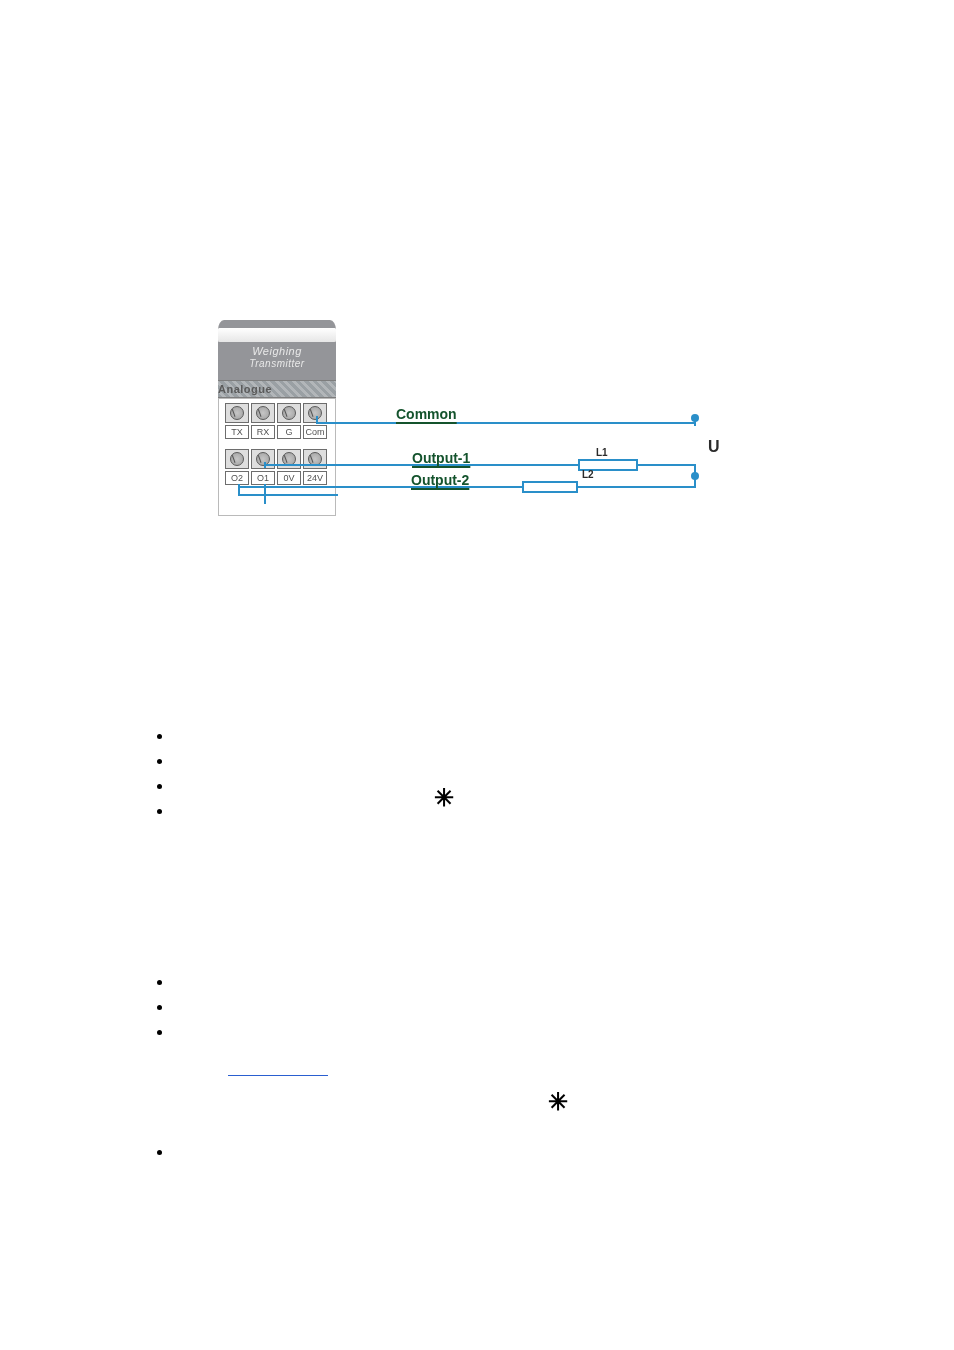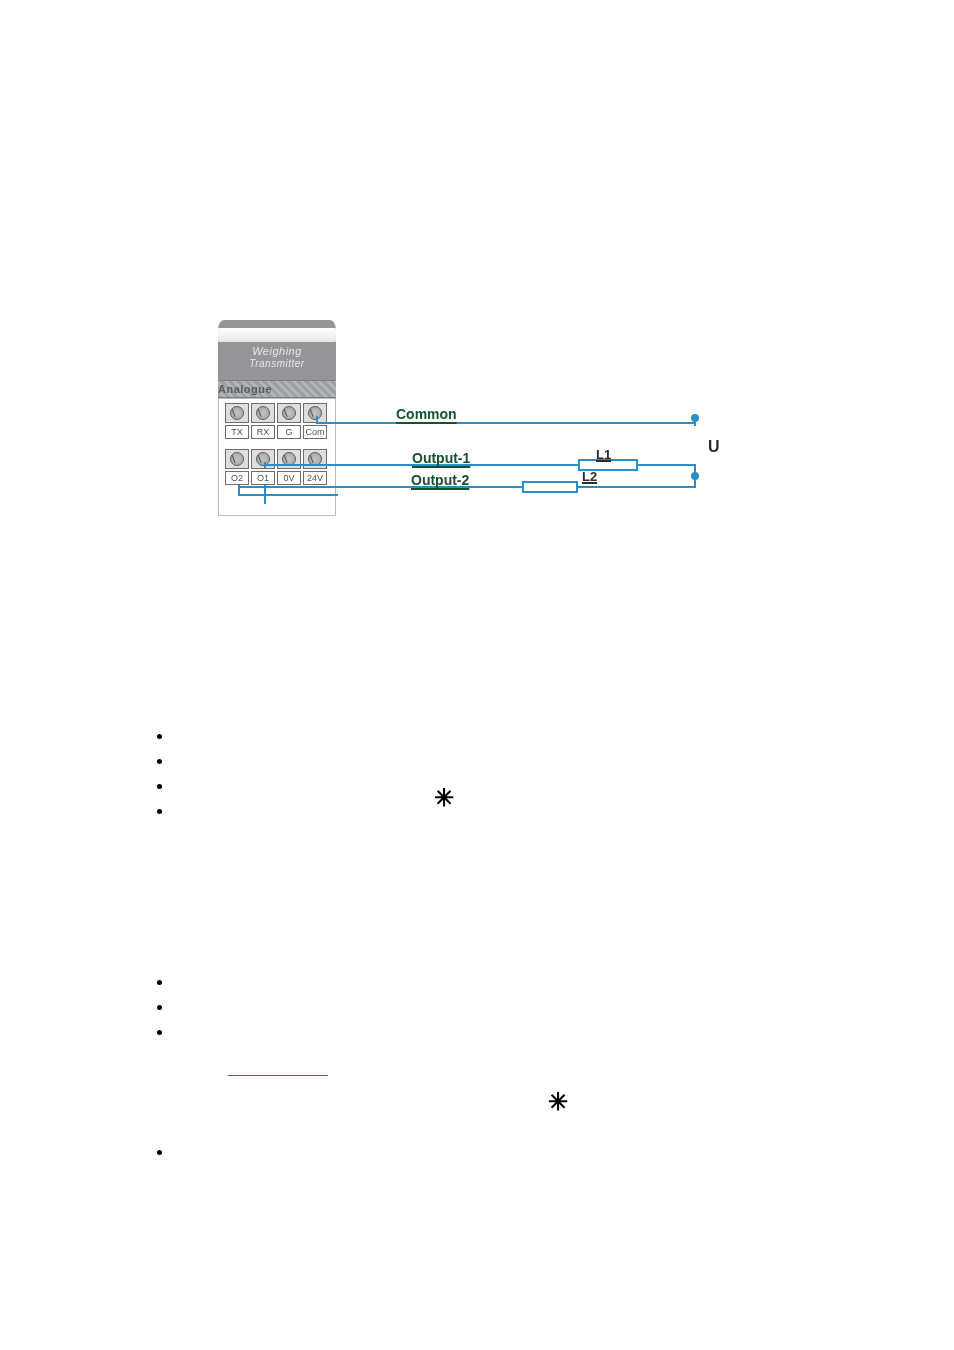--- a/index.html
+++ b/index.html
@@ -182,24 +182,23 @@
   
   .load {
     position:absolute;
     height:12px;
     border:2px solid #2a8fc9;
     background:#fff;
     box-sizing:border-box;
   }
   .load-label {
     position:absolute;
-    font-size:13px;
+    font-size:10px;
     font-weight:bold;
     color:#2b2b2b;
-    text-decoration: underline;
     text-decoration-thickness: 1.5px;
   }
 
   
   .bullets {
     position: absolute;
     left: 145px;
     width: 680px;
   }
   .bullets ul {

